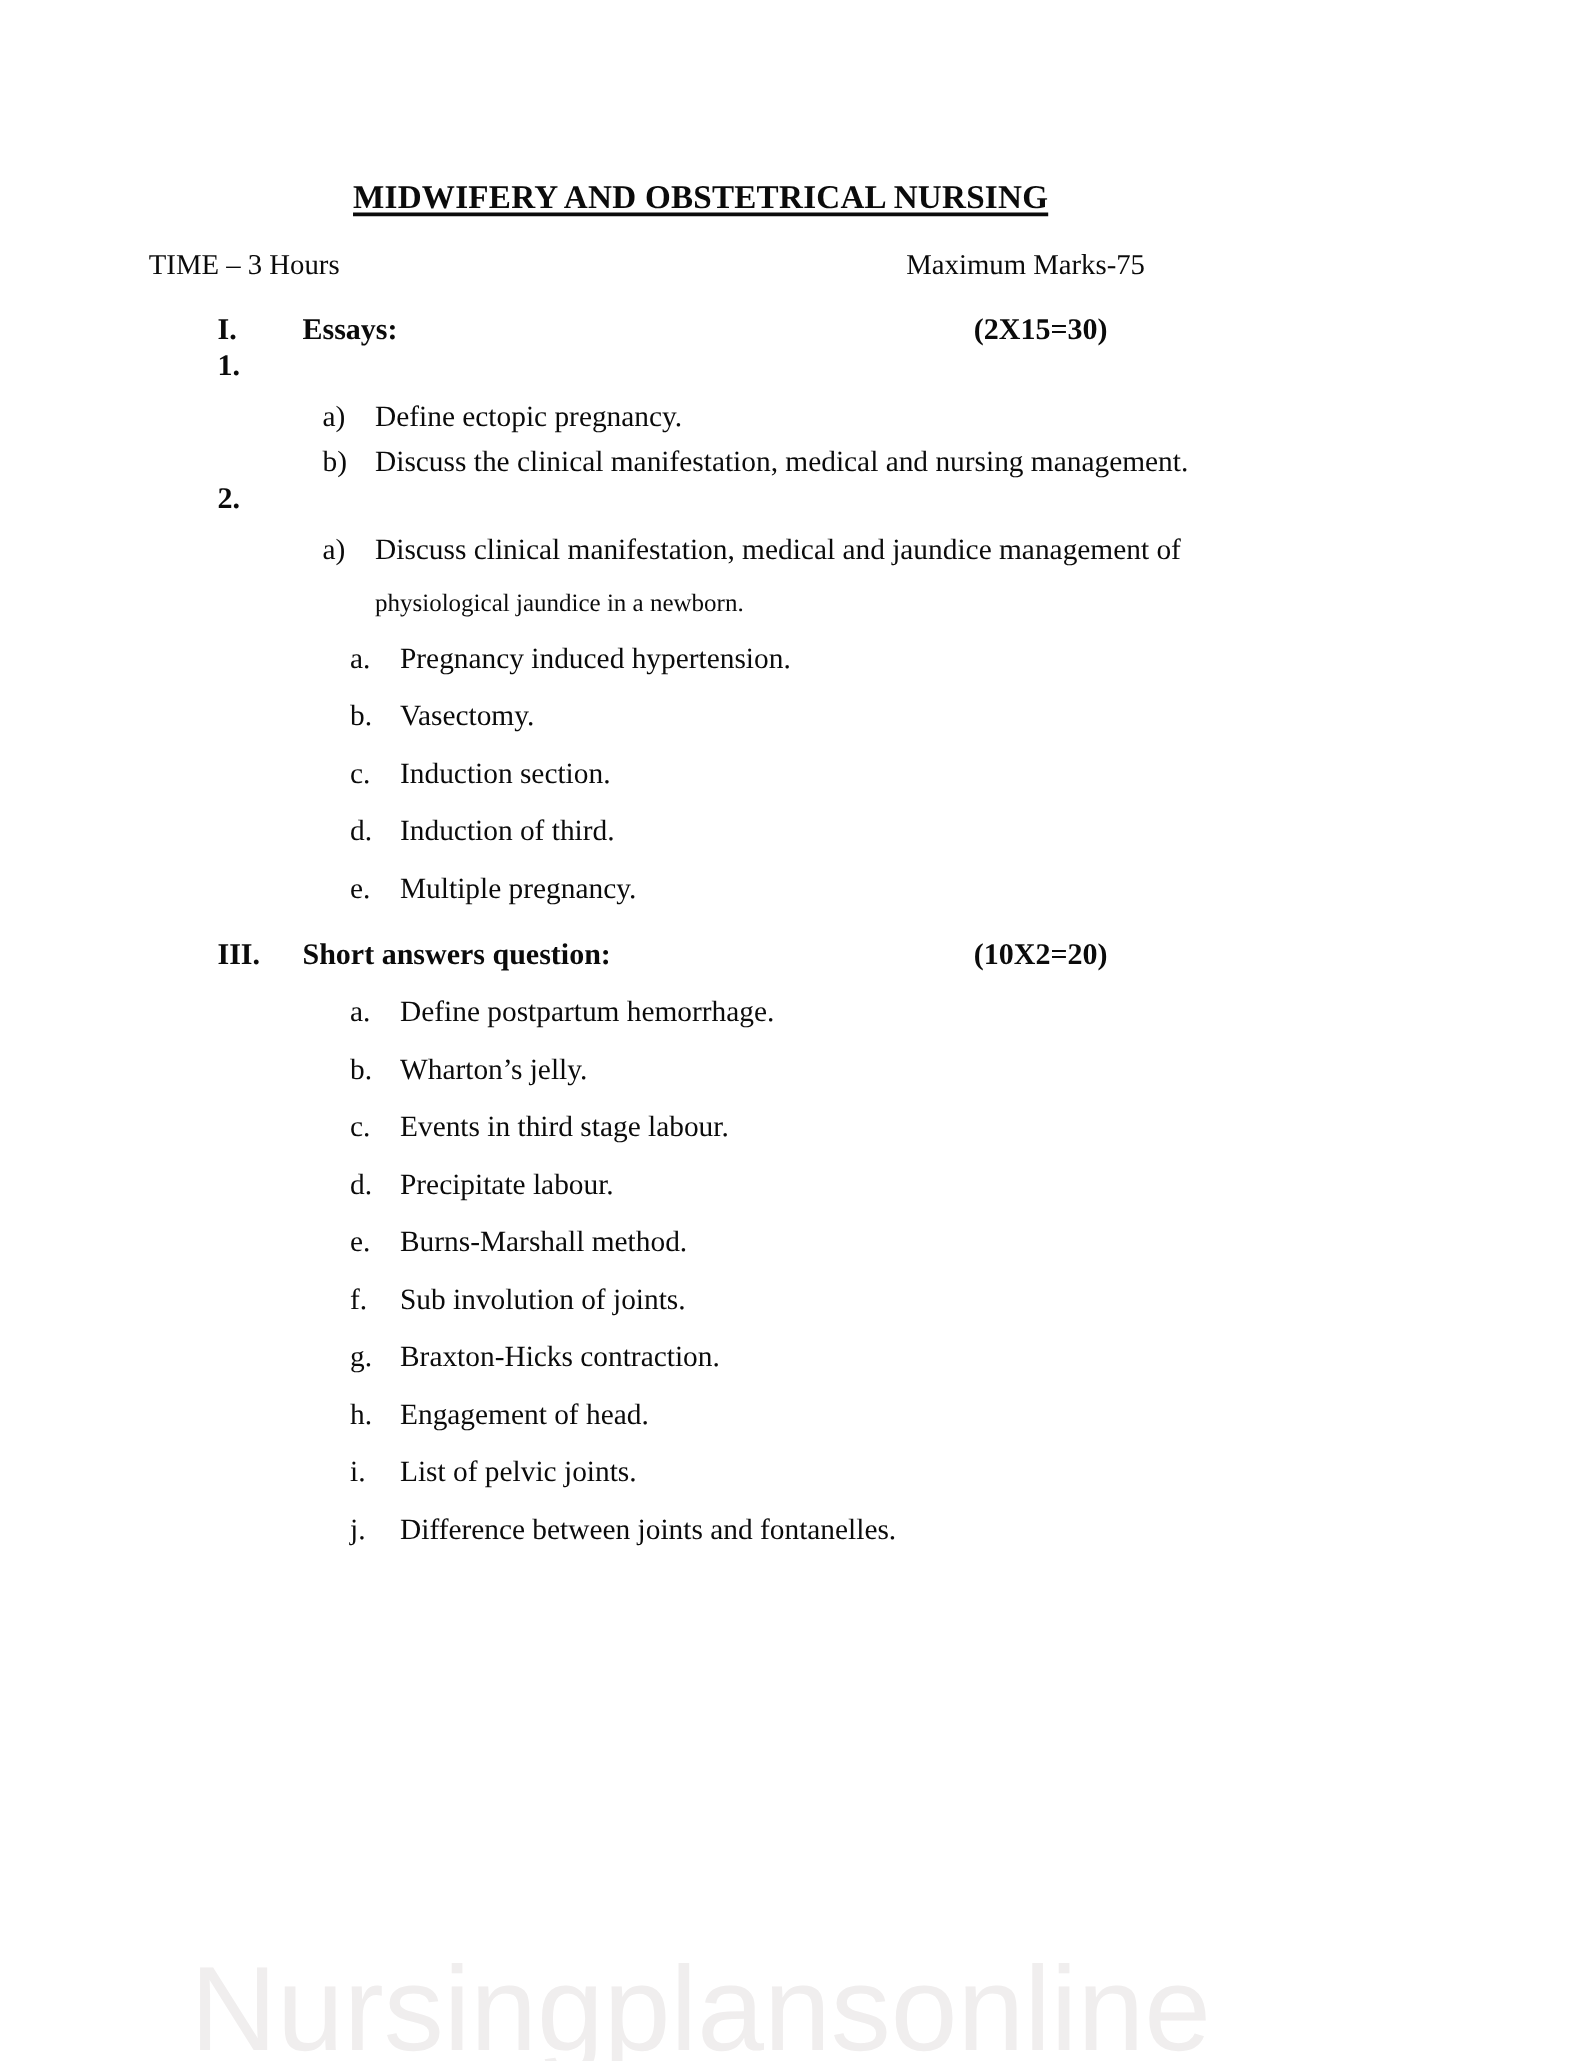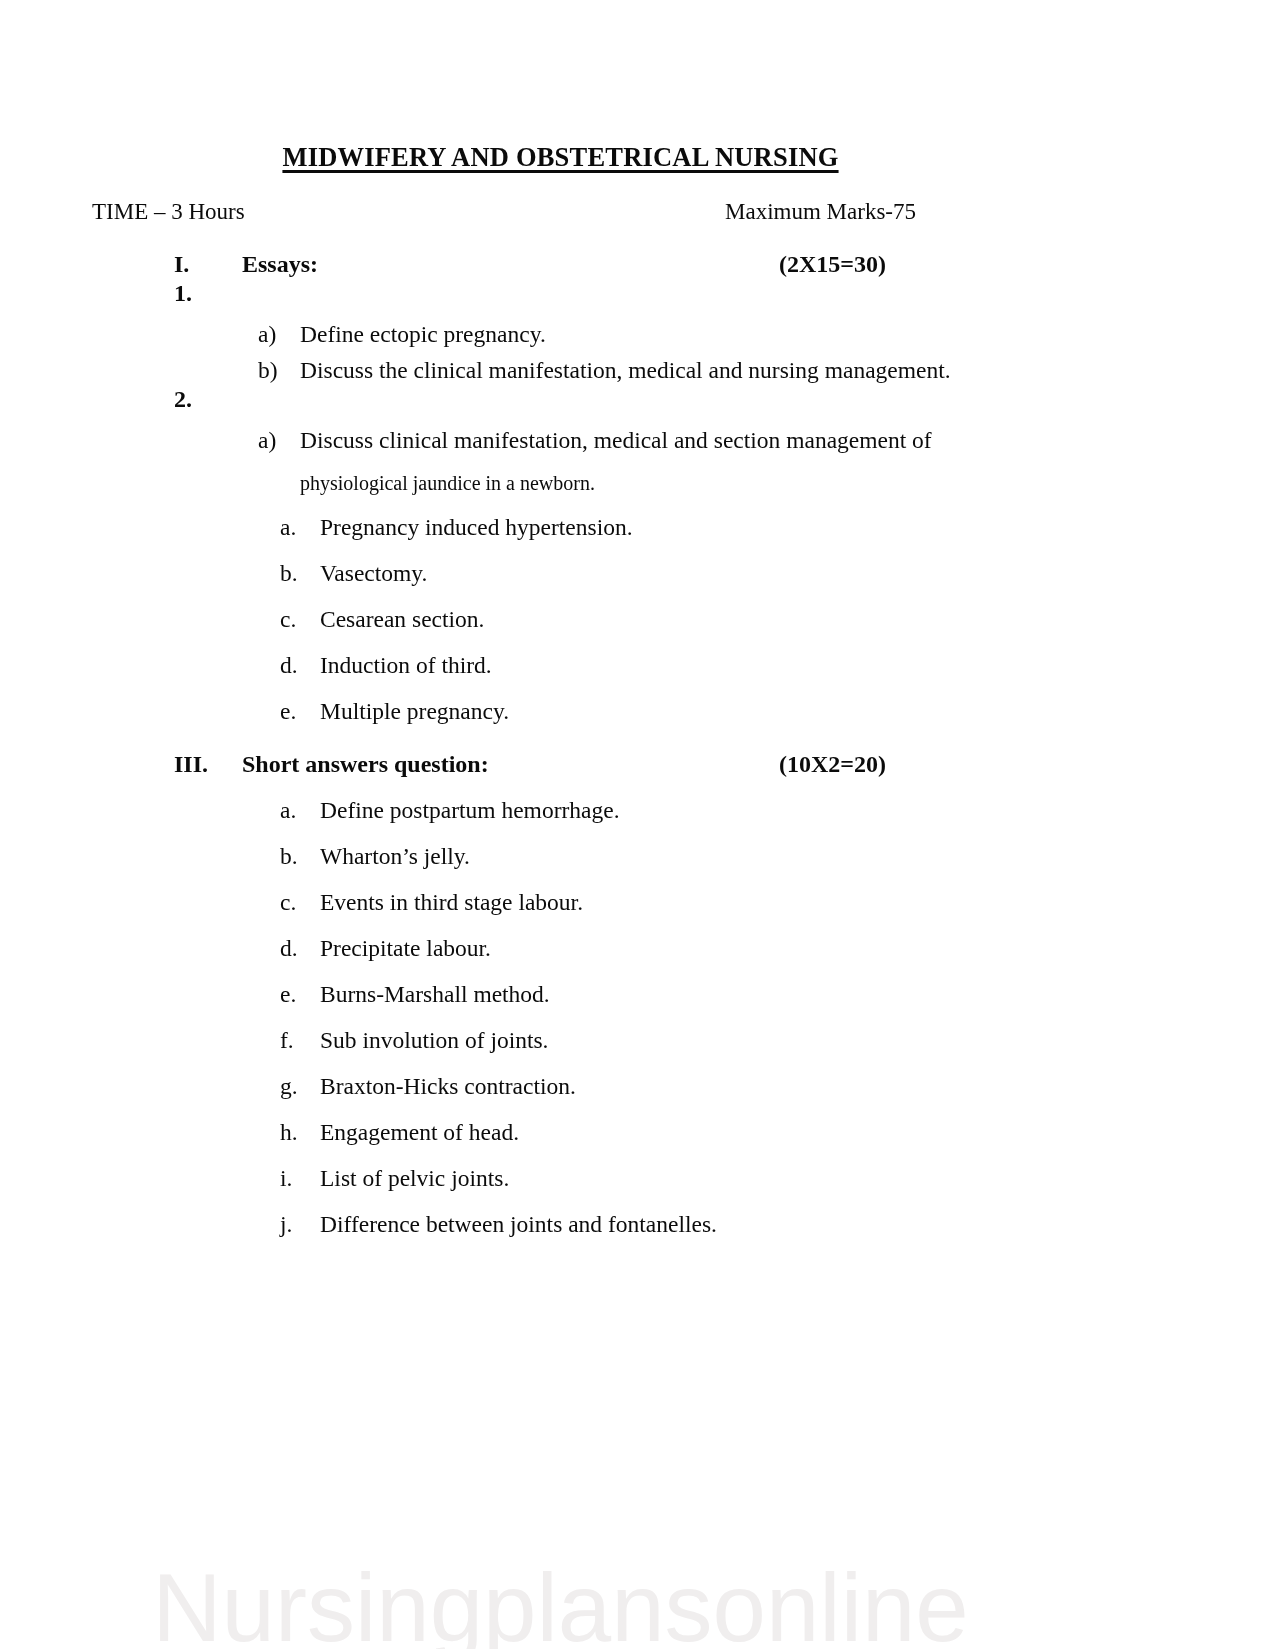--- a/index.html
+++ b/index.html
@@ -37,21 +37,21 @@
     text-decoration-thickness: 2.5px;
   }
 
   
   .meta-row {
     display: flex;
     justify-content: space-between;
     align-items: baseline;
     font-size: 23px;
     margin-top: 26px;
-    padding-left: 92px;
+    padding-left: 119px;
     padding-right: 205px;
   }
 
   .subtitle {
     text-align: center;
     font-weight: bold;
     font-size: 24px;
     margin-top: 23px;
     padding-right: 295px;
   }
@@ -164,37 +164,37 @@
     <li>
       <span class="marker">b)</span>
       <span class="txt">Discuss the clinical manifestation, medical and nursing management.</span>
     </li>
   </ul>
 
   <div class="qnum">2.</div>
   <ul class="sublist roman-a">
     <li>
       <span class="marker">a)</span>
-      <span class="txt">Discuss clinical manifestation, medical and section management of</span>
+      <span class="txt">Discuss clinical manifestation, medical and jaundice management of</span>
     </li>
   </ul>
   <div class="wrap-line">physiological jaundice in a newborn.</div>
 
   <ul class="sublist spaced">
     <li>
       <span class="marker">a.</span>
       <span class="txt">Pregnancy induced hypertension.</span>
     </li>
     <li>
       <span class="marker">b.</span>
       <span class="txt">Vasectomy.</span>
     </li>
     <li>
       <span class="marker">c.</span>
-      <span class="txt">Cesarean section.</span>
+      <span class="txt">Induction section.</span>
     </li>
     <li>
       <span class="marker">d.</span>
       <span class="txt">Induction of third.</span>
     </li>
     <li>
       <span class="marker">e.</span>
       <span class="txt">Multiple pregnancy.</span>
     </li>
   </ul>

